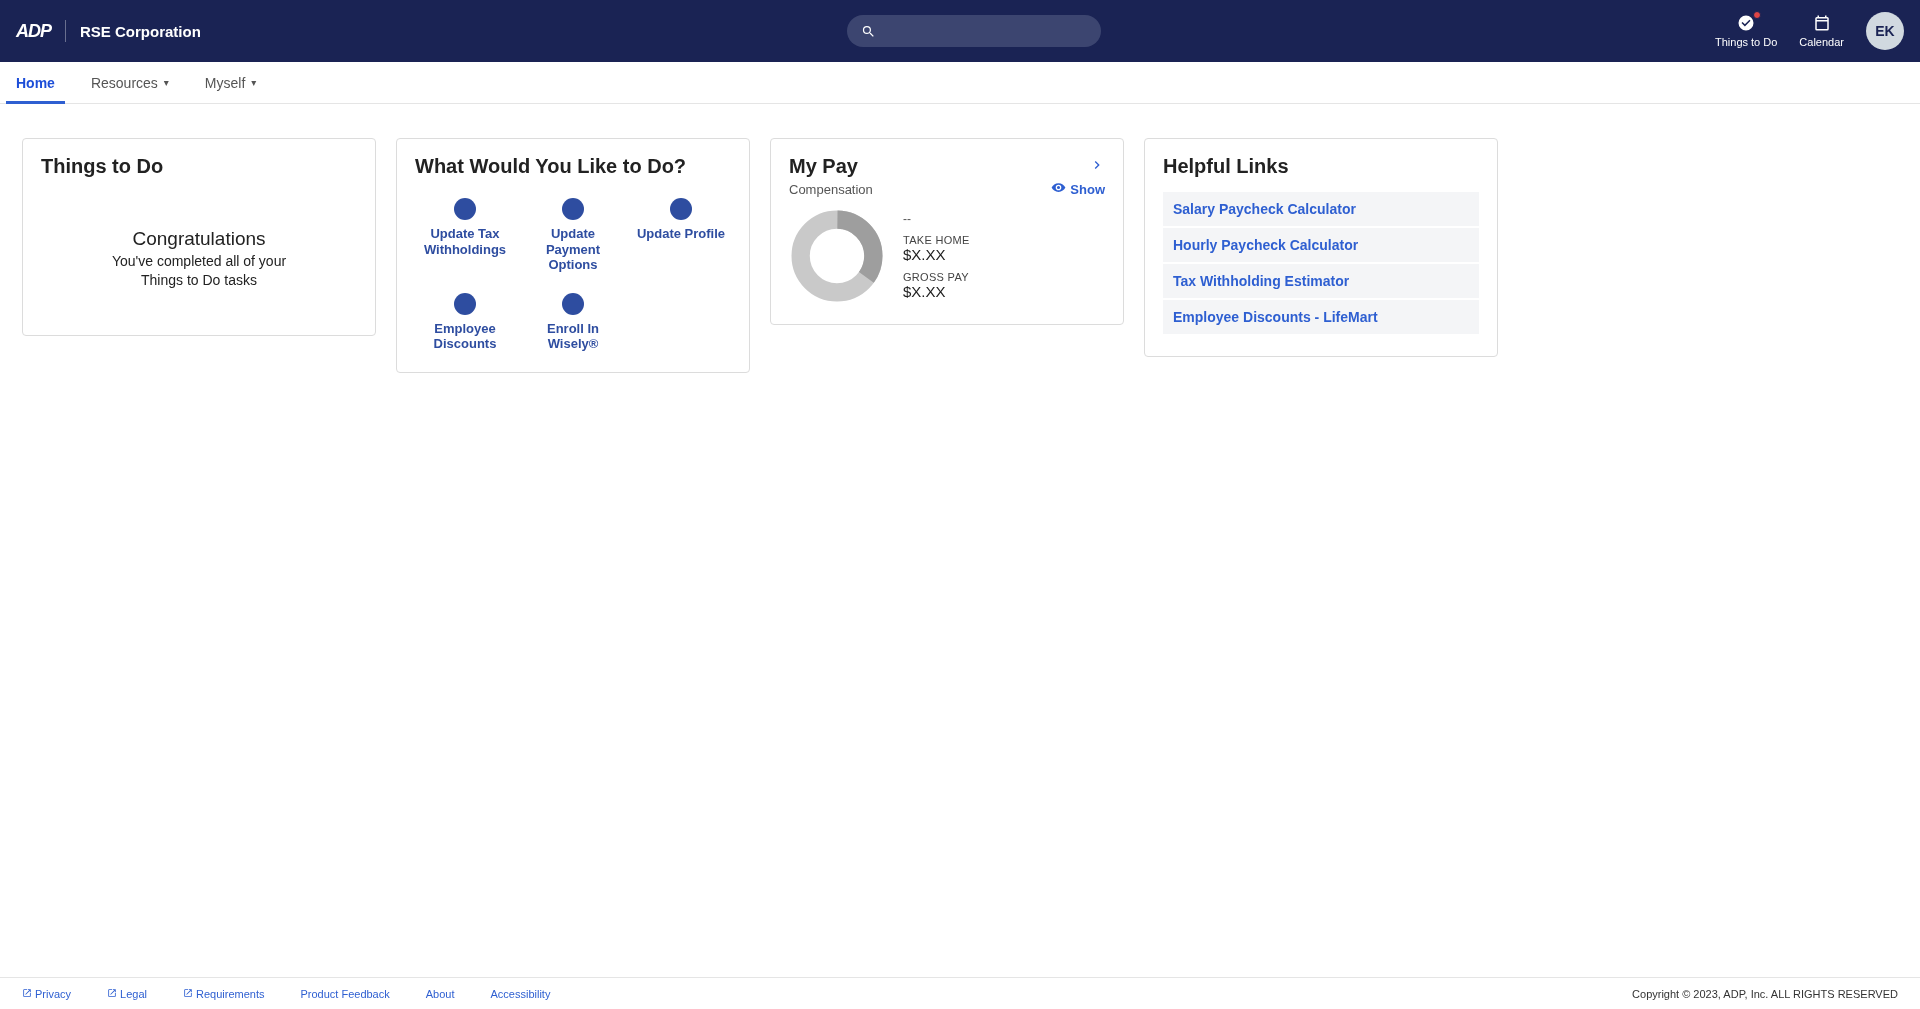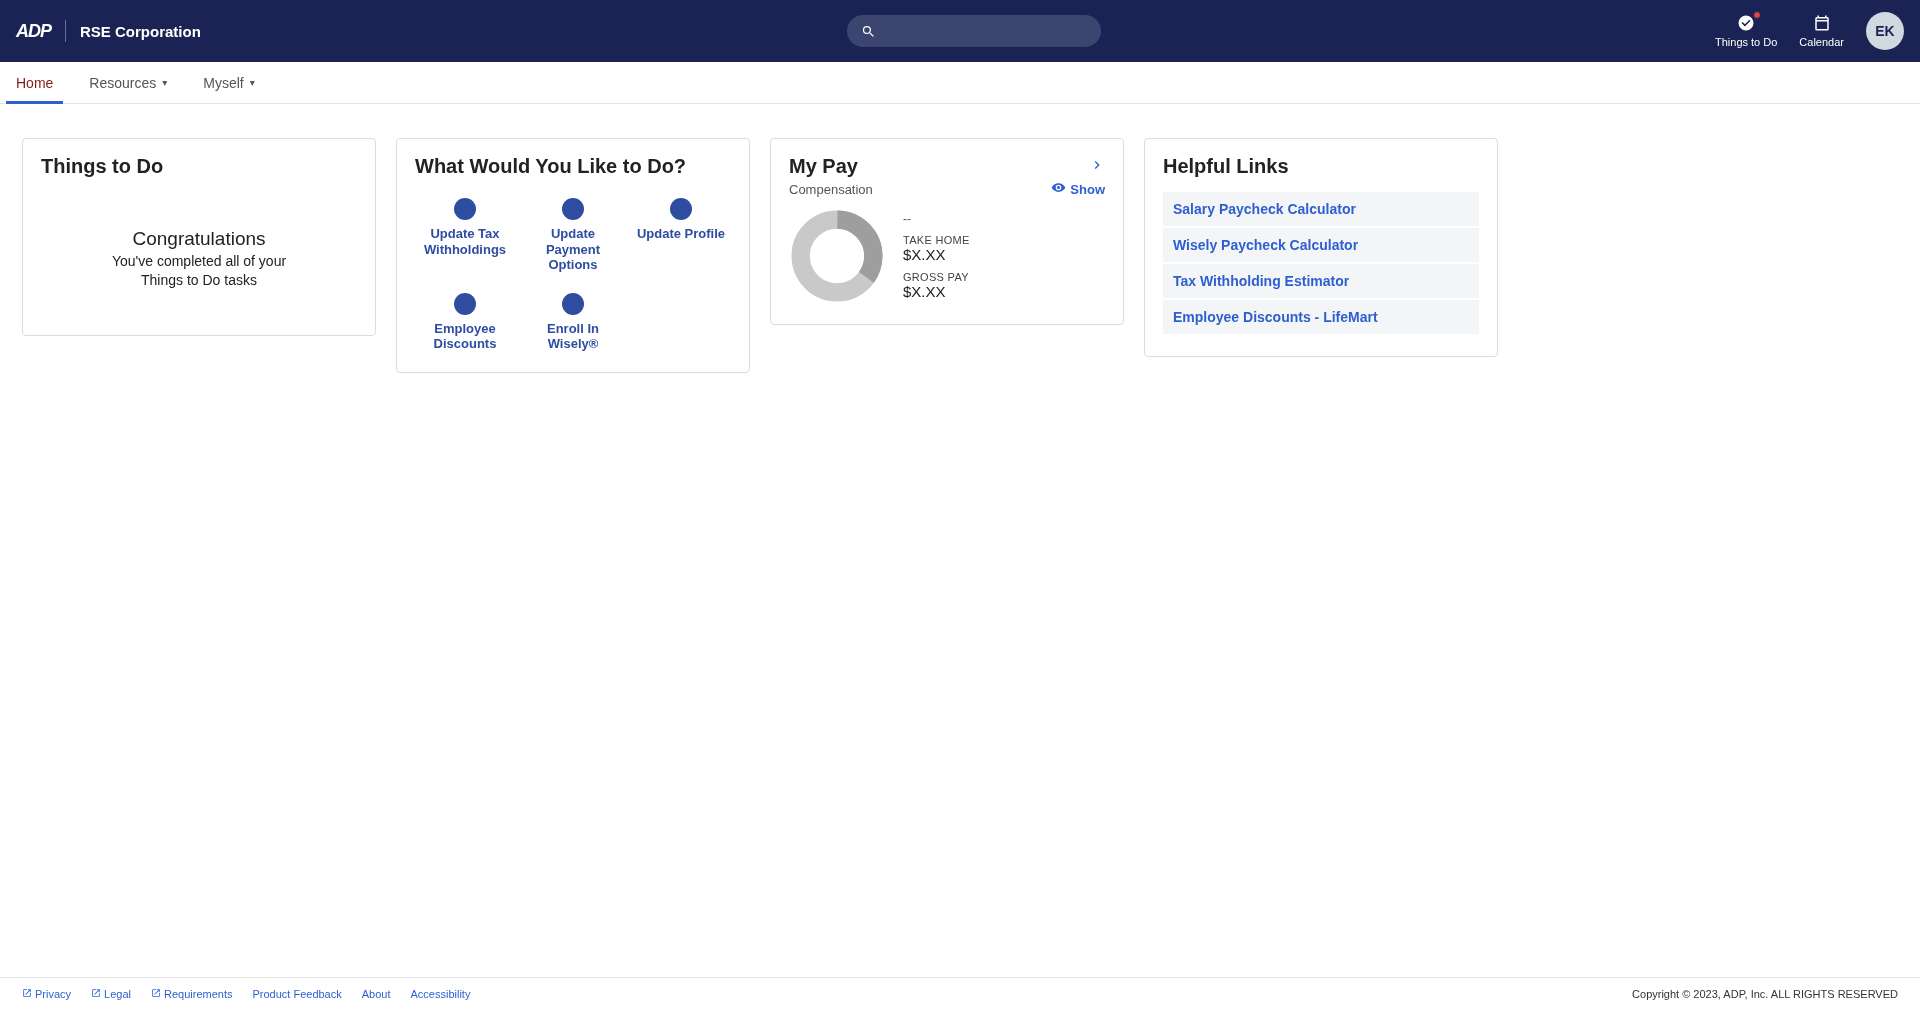--- a/index.html
+++ b/index.html
@@ -121,22 +121,22 @@
     font-size: 14px;
     color: #555;
     display: flex;
     align-items: center;
     gap: 6px;
     height: 100%;
     cursor: pointer;
     position: relative;
   }
   .nav-item.active {
-    color: #7f1d1d;
-    font-weight: 400;
+    color: #1d4ed8;
+    font-weight: 700;
   }
   .nav-item.active::after {
     content: '';
     position: absolute;
     left: -10px;
     right: -10px;
     bottom: -1px;
     height: 3px;
     background: #2e5fd1;
   }
@@ -217,21 +217,21 @@
   }
   
   .footer {
     height: 32px;
     border-top: 1px solid #e5e5e5;
     display: flex;
     align-items: center;
     padding: 0 22px;
     font-size: 11px;
     color: #2e5fd1;
-    gap: 20px;
+    gap: 36px;
   }
   .footer a { color: #2e5fd1; cursor: pointer; display:flex; align-items:center; gap:3px; }
   .ext-icon svg { width: 10px; height: 10px; fill: #2e5fd1; }
   .footer .copy { margin-left: auto; color: #333; }
 </style>
 </head>
 <body>
 
 <div class="header">
   <div class="logo-group">
@@ -358,21 +358,21 @@
           <div class="pay-amt">$X.XX</div>
         </div>
       </div>
     </div>
   </div>
 
   <div class="card card-links">
     <div class="card-title">Helpful Links</div>
     <div>
       <div class="link-row">Salary Paycheck Calculator</div>
-      <div class="link-row">Wisely Paycheck Calculator</div>
+      <div class="link-row">Hourly Paycheck Calculator</div>
       <div class="link-row">Tax Withholding Estimator</div>
       <div class="link-row">Employee Discounts - LifeMart</div>
     </div>
   </div>
 
 </div>
 
 <div class="footer">
   <a>
     <span class="ext-icon"><svg viewBox="0 0 24 24">

